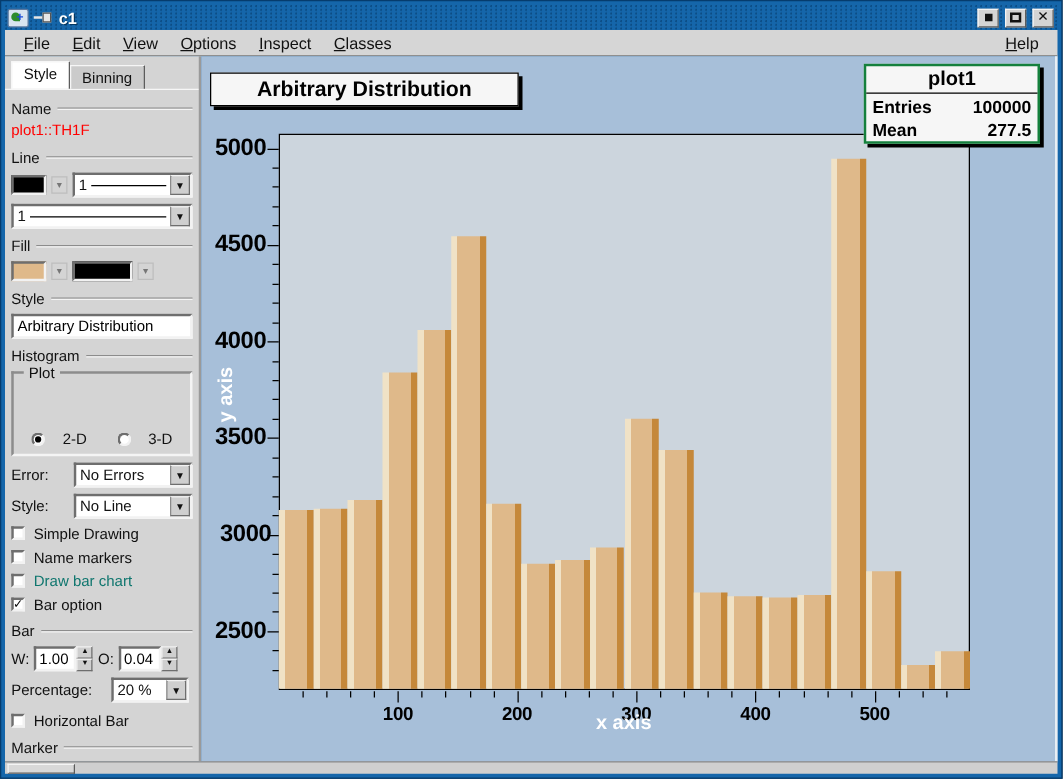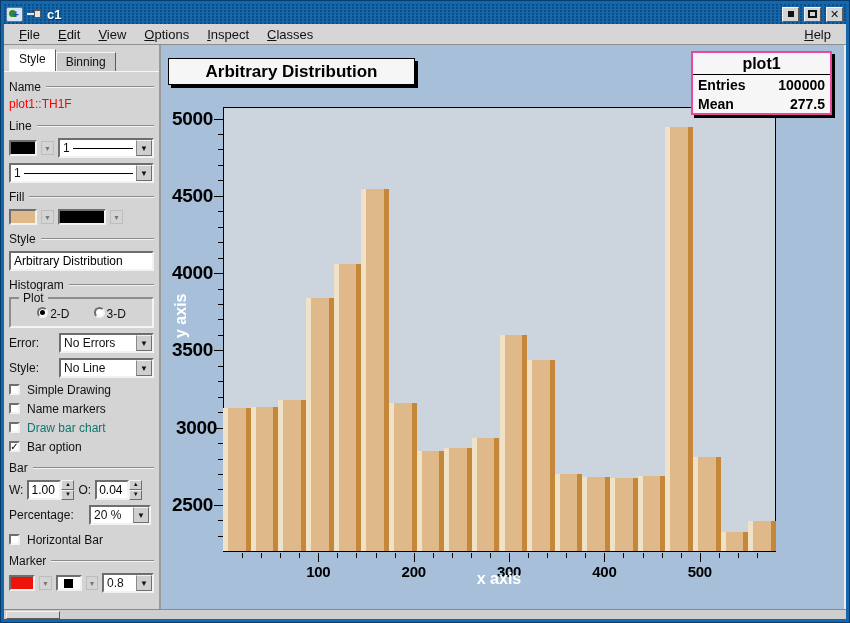--- a/index.html
+++ b/index.html
@@ -56,21 +56,21 @@
   .combo { flex:1; display:flex; align-items:stretch; height:20px; border:2px solid; border-color:#6e6e6e #f2f2f2 #f2f2f2 #6e6e6e; background:#fff; }
   .combo .val { flex:1; display:flex; align-items:center; padding:0 3px; gap:3px; font-size:12px; white-space:nowrap; overflow:hidden; }
   .combo .linegfx { flex:1; height:0; border-top:1px solid #000; min-width:8px; }
   .combo .drop { width:16px; background:#cfcfcf; border-left:1px solid #8a8a8a; display:flex; align-items:center; justify-content:center; font-size:8px; color:#111;
     border-top:1px solid #f2f2f2; border-right:1px solid #6e6e6e; border-bottom:1px solid #6e6e6e; }
   .txt-input { width:100%; height:20px; border:2px solid; border-color:#6e6e6e #f2f2f2 #f2f2f2 #6e6e6e; background:#fff; font-family:inherit; font-size:12px; padding:0 3px; }
 
   .groupbox { margin-top:5px; border:2px solid; border-color:#8c8c8c #f4f4f4 #f4f4f4 #8c8c8c; position:relative; padding:8px 6px 5px 6px; }
   .groupbox .legend { position:absolute; top:-8px; left:8px; background:#d4d4d4; padding:0 4px; }
   .radio-row { display:flex; gap:24px; justify-content:center; }
-  .radio { display:flex; align-items:flex-start; gap:2px; }
+  .radio { display:flex; align-items:center; gap:14px;margin-top:37px; }
   .radio .circ { width:11px; height:11px; border-radius:50%; background:#fff; border:2px solid; border-color:#6e6e6e #f2f2f2 #f2f2f2 #6e6e6e; position:relative; }
   .radio .circ.sel::after { content:""; position:absolute; left:1px; top:1px; width:5px; height:5px; border-radius:50%; background:#000; }
 
   .lbl-combo-row { display:flex; align-items:center; margin-top:5px; gap:6px; }
   .lbl-combo-row .lbl { width:44px; }
   .lbl-combo-row .combo { flex:0 0 95px; }
 
   .cb-row { display:flex; align-items:center; gap:7px; margin-top:4px; height:15px; }
   .cb-box { width:11px; height:11px; background:#fff; border:2px solid; border-color:#6e6e6e #f2f2f2 #f2f2f2 #6e6e6e;
     display:flex; align-items:center; justify-content:center; font-size:10px; font-weight:bold; color:#000; line-height:9px; }
@@ -83,21 +83,21 @@
 
   .marker-shape { width:28px; height:16px; background:#fff; border:2px solid; border-color:#6e6e6e #f2f2f2 #f2f2f2 #6e6e6e; display:flex; align-items:center; justify-content:center; }
   .marker-shape .sq { width:9px; height:9px; background:#000; }
 
   
   .canvas-area { flex:1; position:relative; background:#a7bfd9; border-right:2px solid #e8eef4; overflow:hidden; }
 
   .title-box { position:absolute; left:7px; top:13px; width:247px; height:27px; background:#f6f6f6; border:1px solid #000;
     box-shadow:3px 3px 0 #000; display:flex; align-items:center; justify-content:center;
     font-weight:bold; font-size:17px; color:#000; }
-  .stats-box { position:absolute; left:530px; top:6px; width:141px; background:#f6f6f6; border:2px solid #ec4899; box-shadow:3px 3px 0 #000; z-index:5; }
+  .stats-box { position:absolute; left:530px; top:6px; width:141px; background:#f6f6f6; border:2px solid #15803d; box-shadow:3px 3px 0 #000; z-index:5; }
   .stats-title { text-align:center; font-weight:bold; font-size:16px; padding:2px 0 1px 0; border-bottom:1px solid #000; }
   .stats-row { display:flex; justify-content:space-between; font-weight:bold; font-size:14px; padding:2px 5px 1px 5px; }
 
   .plot-frame { position:absolute; left:62px; top:62px; width:553px; height:445px; background:#ccd5dd; border:1px solid #000; }
   .bar { position:absolute; bottom:0; }
   .tick { position:absolute; background:#000; }
   .ylab { position:absolute; width:52px; text-align:right; font-weight:bold; font-size:19px; color:#000; height:18px; line-height:18px; letter-spacing:-0.3px; }
   .xlab { position:absolute; width:60px; text-align:center; font-weight:bold; font-size:15px; color:#000; height:18px; line-height:18px; letter-spacing:-0.3px; }
   .yaxis-title { position:absolute; left:-2px; top:284px; transform:rotate(-90deg) translateX(50%); transform-origin:center; color:#fff; font-weight:bold; font-size:16px; white-space:nowrap; }
   .xaxis-title { position:absolute; left:238px; top:525px; width:200px; text-align:center; color:#fff; font-weight:bold; font-size:16px; }

